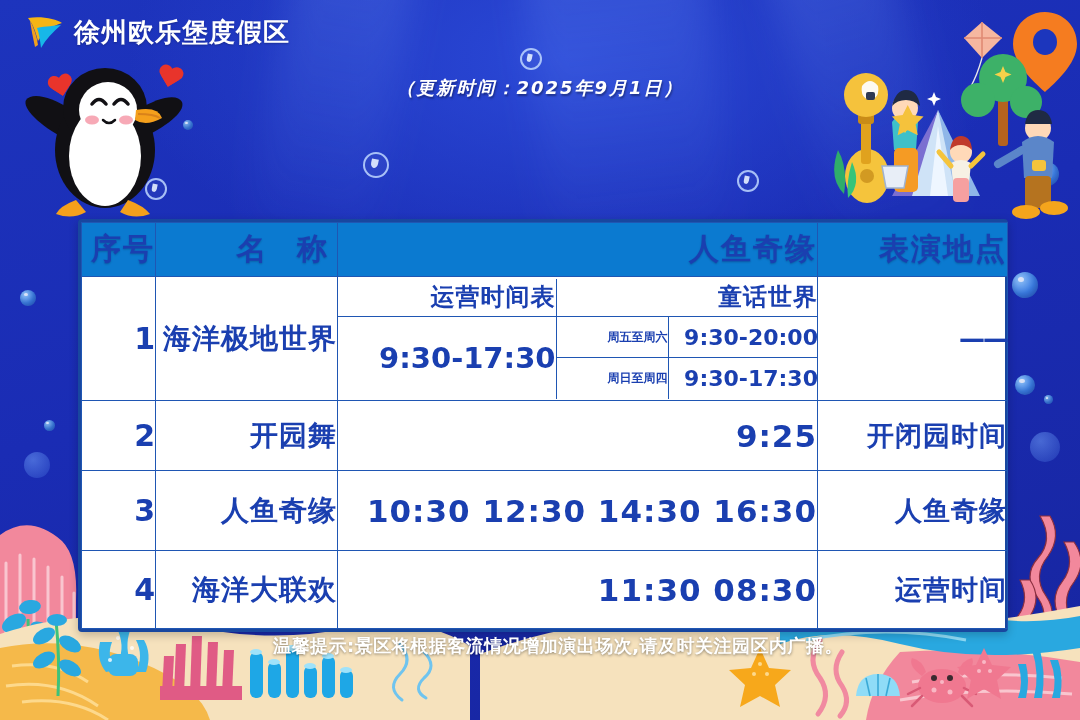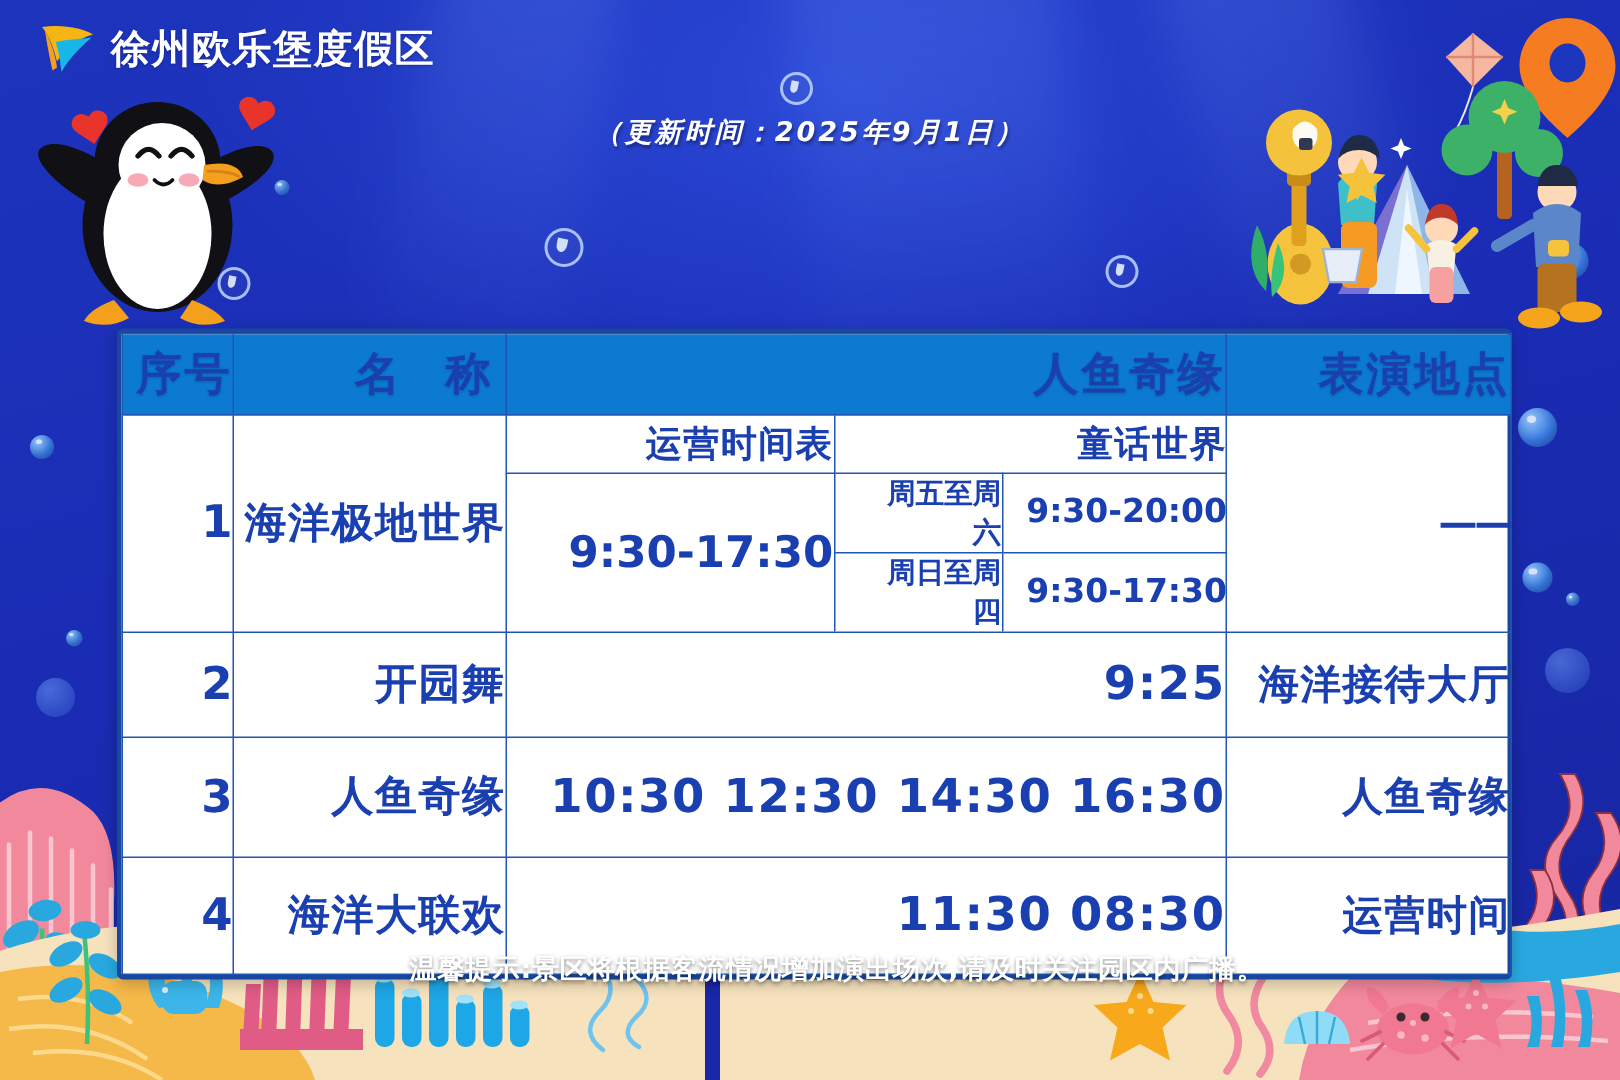--- a/index.html
+++ b/index.html
@@ -172,21 +172,21 @@
   .sub td.no-l { border-left: none; }
   .sub td.no-r { border-right: none; }
   .sub td.no-t { border-top: none; }
   .sub td.no-b { border-bottom: none; }
   .sub .hd {
     height: 38px; font-size: 24px; font-weight: bold; letter-spacing: 1px;
   }
   .sub .ocean-time {
     height: 82px; font-size: 29px; font-weight: bold;
   }
-  .sub .day { font-size: 19px; font-weight: bold; height: 41px; letter-spacing: 0; padding-left: 24px; }
+  .sub .day { font-size: 12px; font-weight: bold; height: 41px; letter-spacing: 0; padding-left: 24px; }
   .sub .dtime { font-size: 22px; font-weight: bold; }
 
   .row1 td { padding: 0; }
 
   
   .note {
     position: absolute; left: 0; right: 0; top: 634px;
     text-align: center; z-index: 24;
     font-size: 18px; font-weight: bold; color: #ffffff;
     letter-spacing: .5px;
@@ -580,21 +580,21 @@
             </tbody>
               </table>
           </td>
           <td class="dash">——</td>
         </tr>
 
         <tr style="height:70px;">
           <td class="num">2</td>
           <td class="nm">开园舞</td>
           <td class="big-time">9:25</td>
-          <td class="place">海洋接待大厅</td>
+          <td class="place">开闭园时间</td>
         </tr>
 
         <tr style="height:80px;">
           <td class="num">3</td>
           <td class="nm">人鱼奇缘</td>
           <td class="big-time">10:30  12:30  14:30  16:30</td>
           <td class="place">人鱼奇缘</td>
         </tr>
 
         <tr style="height:78px;">

